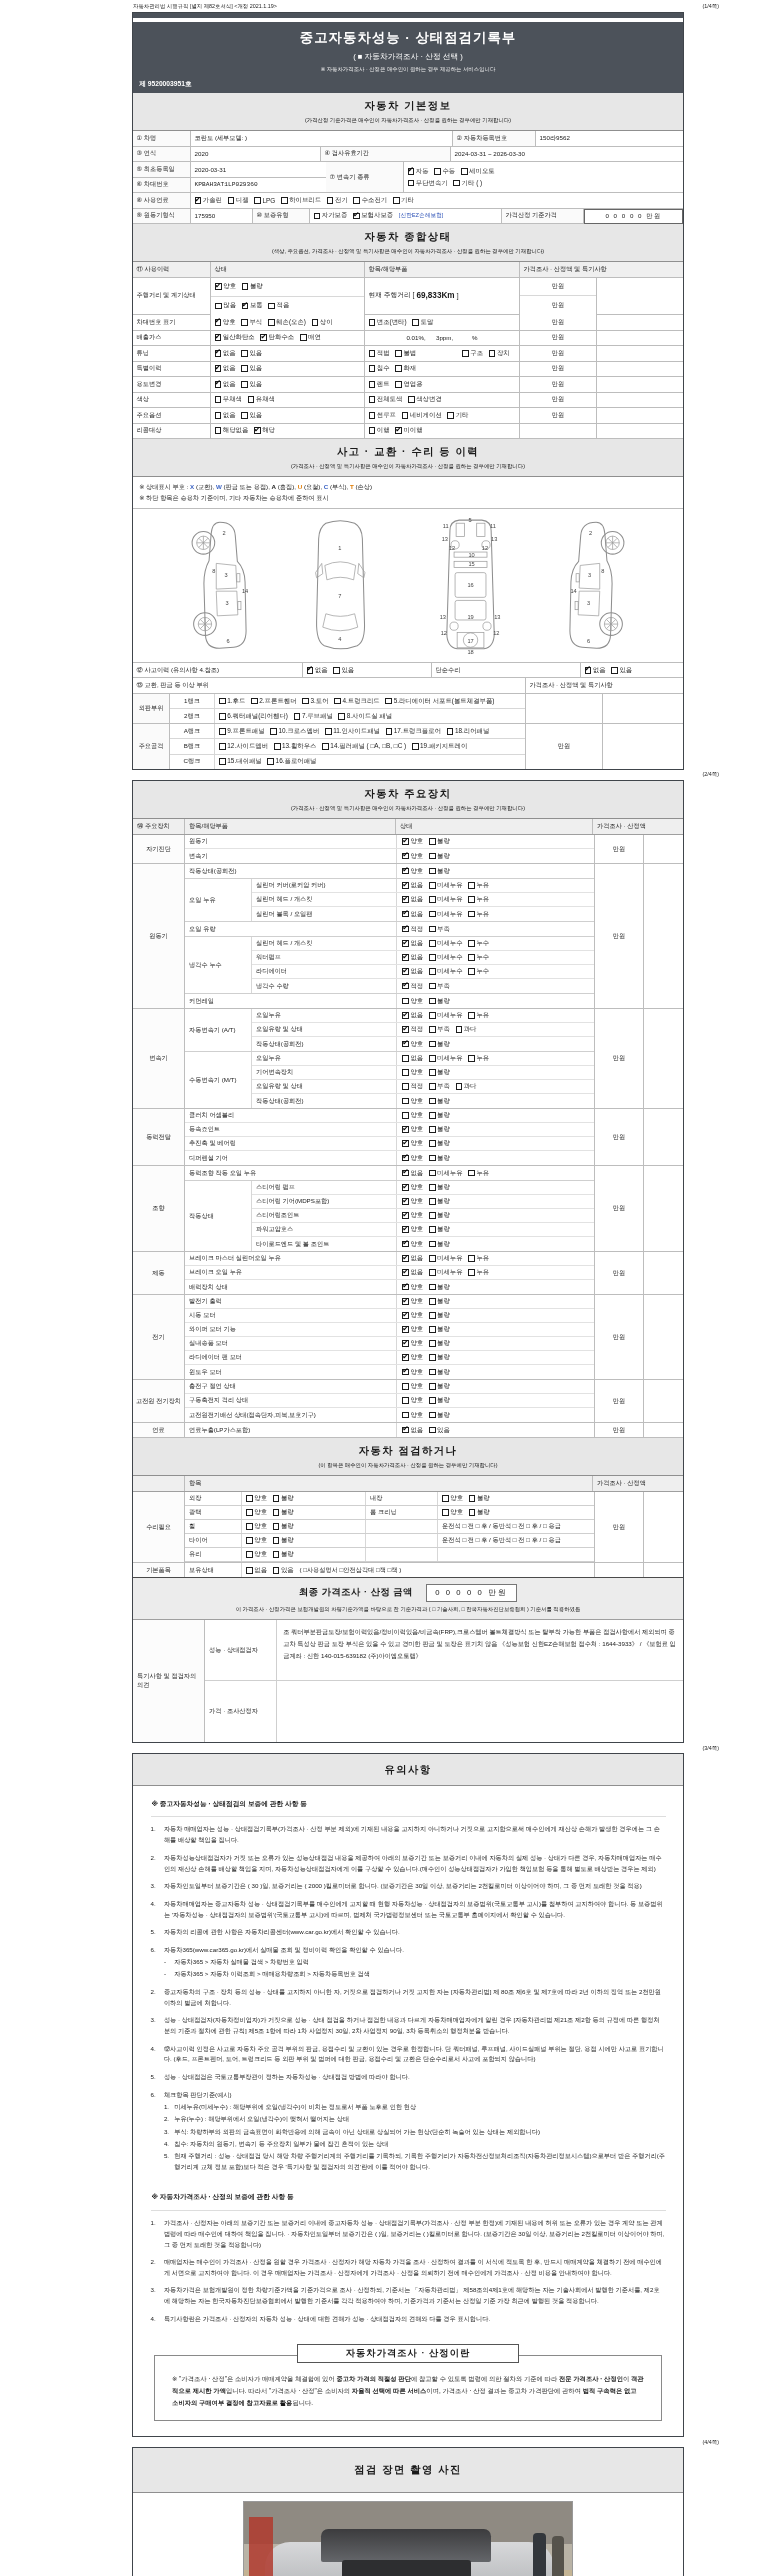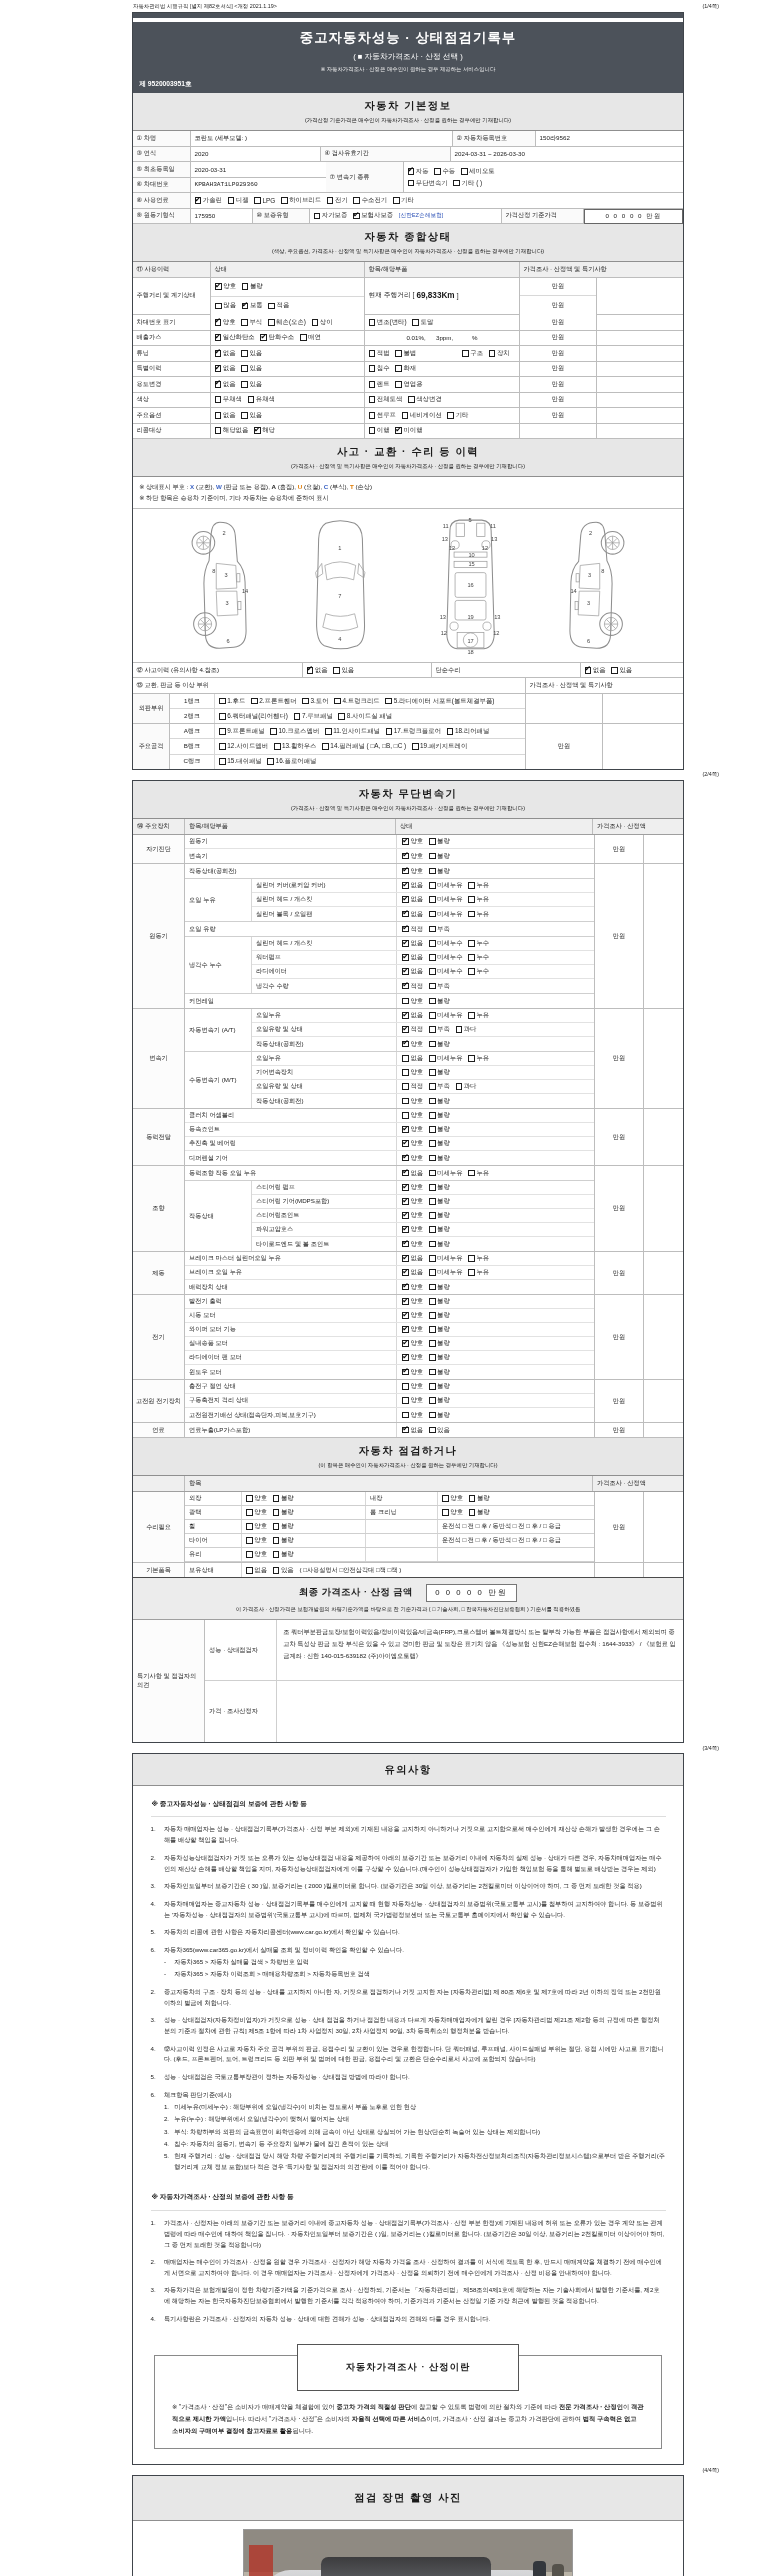--- a/index.html
+++ b/index.html
@@ -90,21 +90,21 @@
 
 .remarks{display:flex;border-top:0.5px solid #9f9f9f}
 .rmlab{width:72px;border-right:0.5px solid #bdbdbd;display:flex;align-items:center;padding:4.1px;background:#fcfcfc}
 .rmrows{flex:1;display:flex;flex-direction:column}
 .rmrow{display:flex;border-bottom:0.5px solid #cfcfcf;flex:1}
 .rmrow:last-child{border-bottom:none}
 .rmwho{width:72px;border-right:0.5px solid #cfcfcf;display:flex;align-items:center;padding:4.1px}
 .rmtext{flex:1;padding:5.2px 6.2px;line-height:1.95;font-size:6.2px}
 
 .defwrap{margin:13.4px 20.6px 15.5px 20.6px;border:0.5px solid #8a8a8a;padding:12.4px 13.4px 10.3px 13.4px;position:relative}
-.deftitle{width:222px;margin:-24px auto 9.3px auto;border:1px solid #555;background:#fff;text-align:center;font-size:9.3px;font-weight:bold;padding:16px 0;letter-spacing:1px}
+.deftitle{width:222px;margin:-24px auto 9.3px auto;border:1px solid #555;background:#fff;text-align:center;font-size:9.3px;font-weight:bold;padding:2px 0;letter-spacing:1px}
 .deftext{line-height:1.95;font-size:6.3px;padding:0 4.1px}
 
 .photo{width:330px;margin:7.2px auto;position:relative;overflow:hidden;border:0.5px solid #999}
 .ph1{height:126px;background:linear-gradient(#8f8a82 0 34%,#b9b3a6 34% 55%,#c4b494 55% 78%,#a79877 78%)}
 .shape{position:absolute}
 
 .w110{width:58px;flex:0 0 auto}
 .w150{width:78px;flex:0 0 auto}
 .w160{width:83px;flex:0 0 auto}
 .w250{width:130px;flex:0 0 auto}
@@ -842,21 +842,21 @@
         </div>
       <div class="gprice">만원</div>
       <div class="gblank"></div>
     </div>
   </div>
 
   <div class="pglabel">(2/4쪽)</div>
 
   <div class="page">
     <div class="sech">
-      <div class="st">자동차 무단변속기</div>
+      <div class="st">자동차 주요장치</div>
       <div class="ss">(가격조사 · 산정액 및 특기사항은 매수인이 자동차가격조사 · 산정을 원하는 경우에만 기재합니다)</div>
     </div>
 
     <div class="dhead">
       <div style="width:52px;border-right:0.5px solid #bdbdbd">⑭ 주요장치</div>
       <div style="flex:1;border-right:0.5px solid #bdbdbd">항목/해당부품</div>
       <div style="width:197px;border-right:0.5px solid #bdbdbd">상태</div>
       <div style="width:90px">가격조사 · 산정액</div>
     </div>
 

